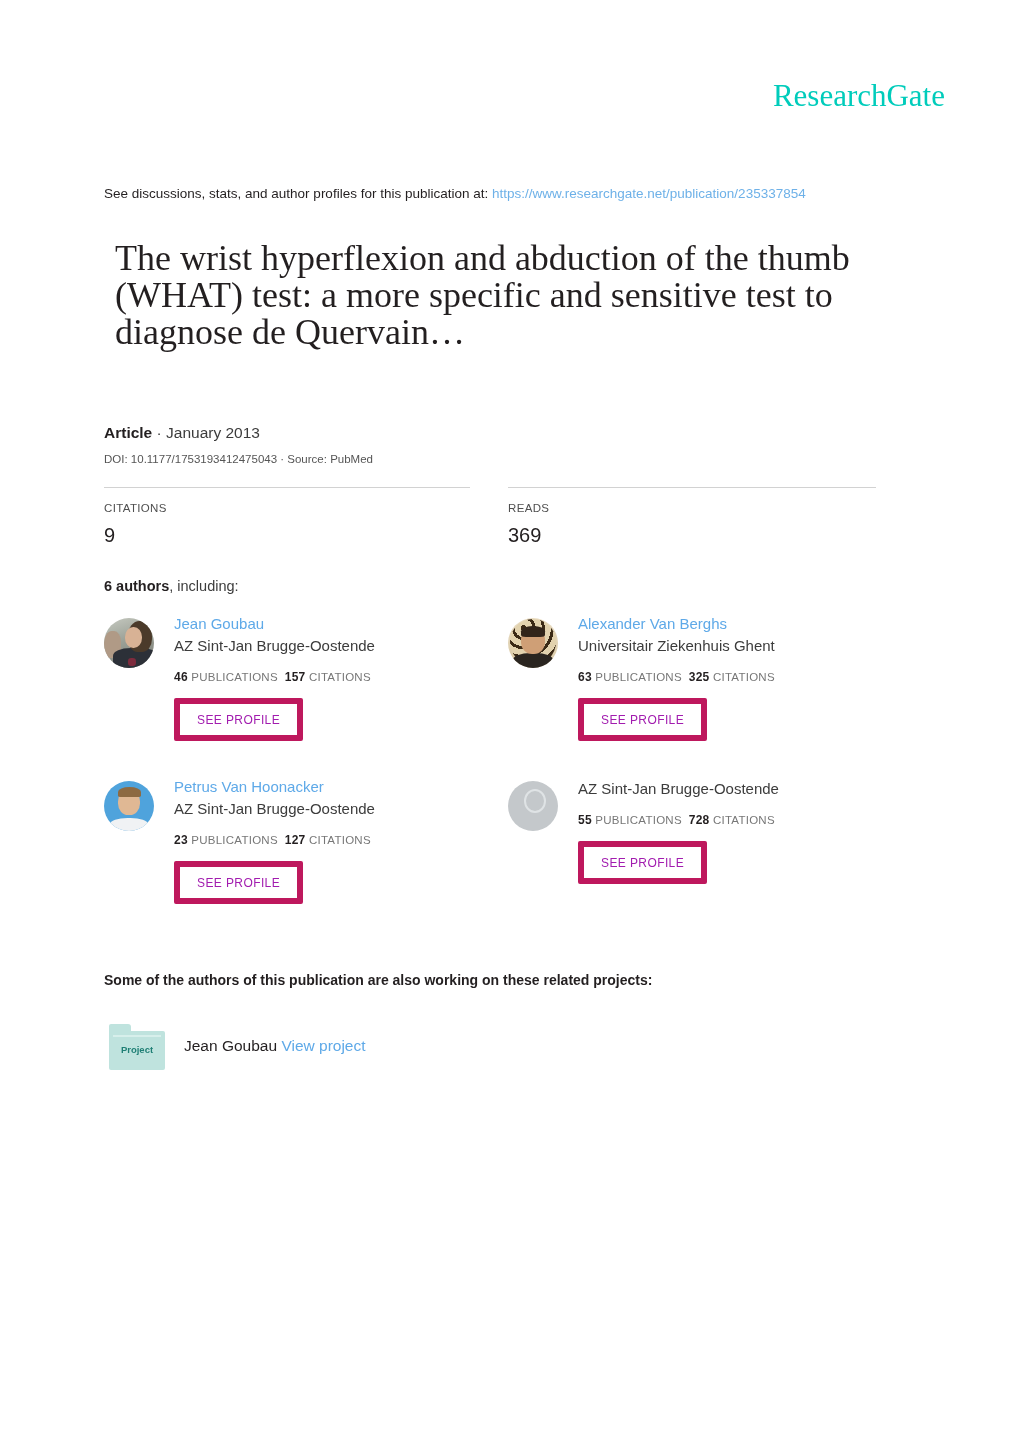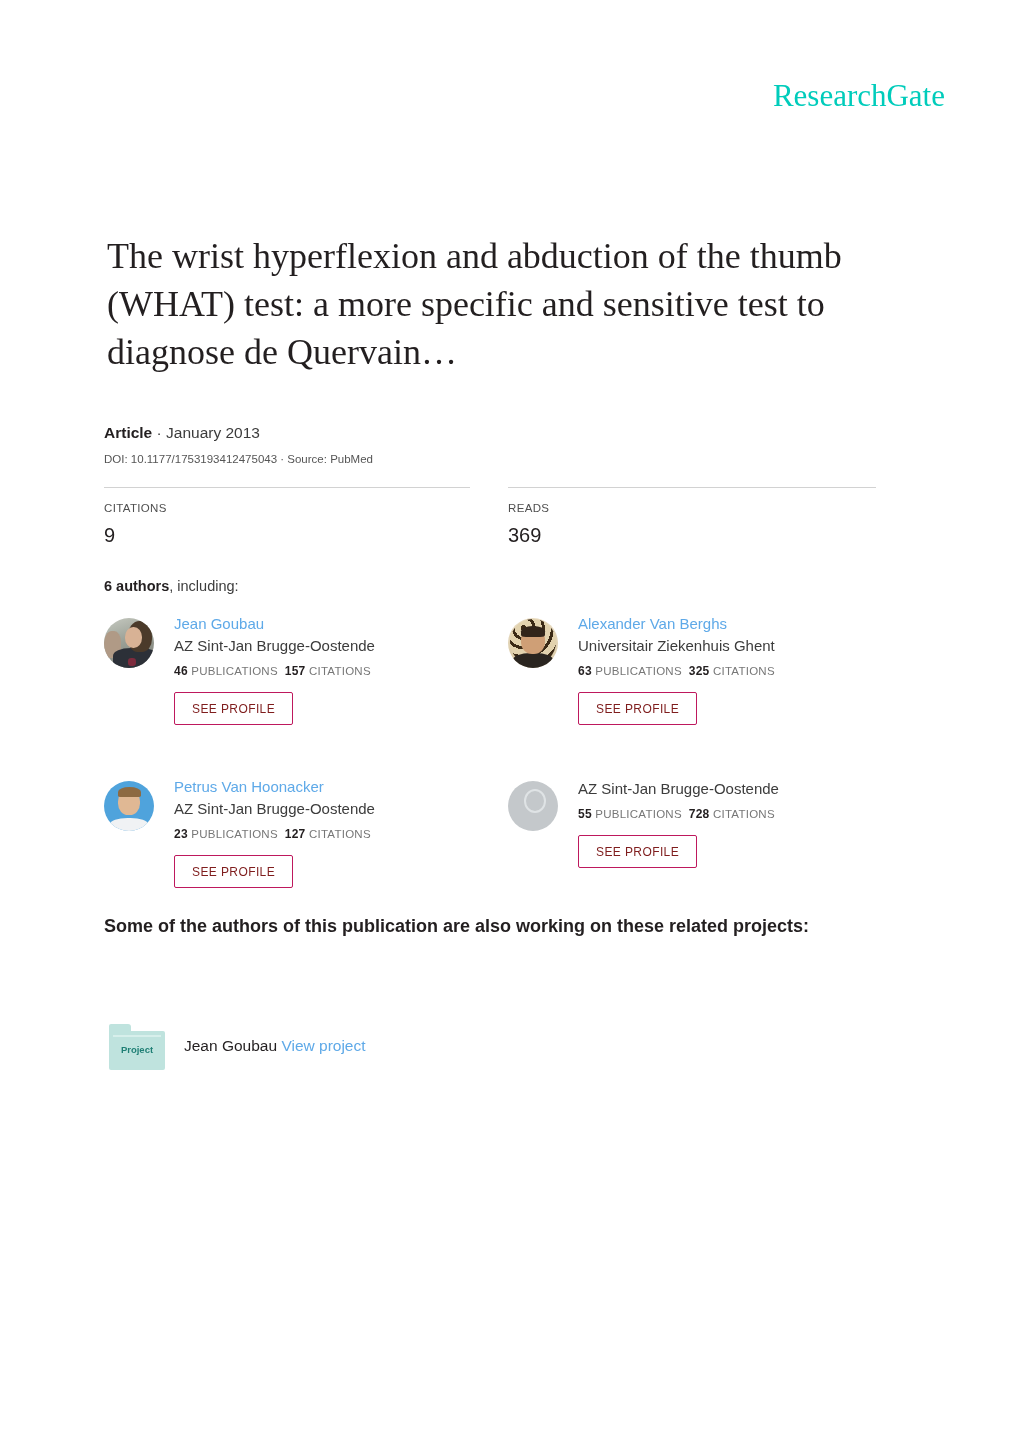--- a/index.html
+++ b/index.html
@@ -46,24 +46,24 @@
   }
 
   
   .title {
     position: absolute;
     top: 228px;
     left: 103px;
     width: 790px;
     font-family: "Liberation Serif", serif;
     font-size: 36px;
-    line-height: 48px;
+    line-height: 37px;
     color: #231f20;
     font-weight: normal;
-    margin: 4px;
+    margin: 12px;
   }
 
   
   .meta-type {
     position: absolute;
     top: 424px;
     left: 104px;
     font-size: 15.5px;
     color: #3c3c3c;
     white-space: nowrap;
@@ -138,37 +138,37 @@
     line-height: 20px;
     white-space: nowrap;
   }
   .author .inst {
     font-size: 15px;
     color: #3c3c3c;
     line-height: 24px;
     white-space: nowrap;
   }
   .author .counts {
-    margin-top: 6px;
+    margin-top: 12px;
     font-size: 11.5px;
     color: #777777;
     letter-spacing: .25px;
     white-space: nowrap;
   }
   .author .counts b { color: #231f20; font-weight: bold; font-size: 12px; }
   .see-profile {
     display: inline-block;
     margin-top: 14px;
     padding: 9px 17px 8px 17px;
-    border: 1px solid #be185d;
+    border: 6px solid #be185d;
     border-radius: 2px;
     background: #ffffff;
     font-size: 12px;
     letter-spacing: .4px;
-    color: #7f1d1d;
+    color: #a21caf;
     font-family: "Liberation Sans", sans-serif;
     cursor: pointer;
   }
 
   
   .av-photo { width: 100%; height: 100%; position: relative; }
   .av-jean   { background: linear-gradient(160deg,#c8cbc2 0%,#9aa096 45%,#7b7a74 100%); }
   .av-jean .hair { position:absolute; left:48%; top:6%; width:48%; height:62%;
                    background:#4b3a2a; border-radius:48% 50% 42% 40%; }
   .av-jean .face { position:absolute; left:42%; top:18%; width:34%; height:42%;
@@ -200,23 +200,23 @@
   .av-petrus .shirt { position:absolute; left:12%; bottom:0; width:76%; height:26%;
                       background:#f0f2f4; border-radius:46% 46% 0 0; }
 
   .av-generic { background:#c4c8cb; }
   .av-generic .head { position:absolute; left:32%; top:16%; width:36%; height:40%;
                       border:2px solid #dfe3e5; border-radius:50%; background:#c4c8cb; }
 
   
   .projects-heading {
     position: absolute;
-    top: 916px;
+    top: 972px;
     left: 104px;
-    font-size: 18px;
+    font-size: 14px;
     font-weight: bold;
     color: #231f20;
   }
   .project-row {
     position: absolute;
     top: 1024px;
     left: 109px;
     width: 700px;
     height: 50px;
   }
@@ -275,20 +275,24 @@
 </style>
 </head>
 <body>
 
 <div class="page">
 
   <div class="logo-row">
     <span class="rg-logo">ResearchGate</span>
   </div>
 
+  <div class="discussion-line">
+    <span>See discussions, stats, and author profiles for this publication at:</span>
+    <span class="url">https://www.researchgate.net/publication/235337854</span>
+  </div>
 
   <h1 class="title">The wrist hyperflexion and abduction of the thumb (WHAT) test: a more specific and sensitive test to diagnose de Quervain…</h1>
 
   <div class="meta-type">
     <b>Article</b><span> · </span><span>January 2013</span>
   </div>
   <div class="meta-doi">DOI: 10.1177/1753193412475043 · Source: PubMed</div>
 
   <div class="stat-rule left"></div>
   <div class="stat-rule right"></div>

